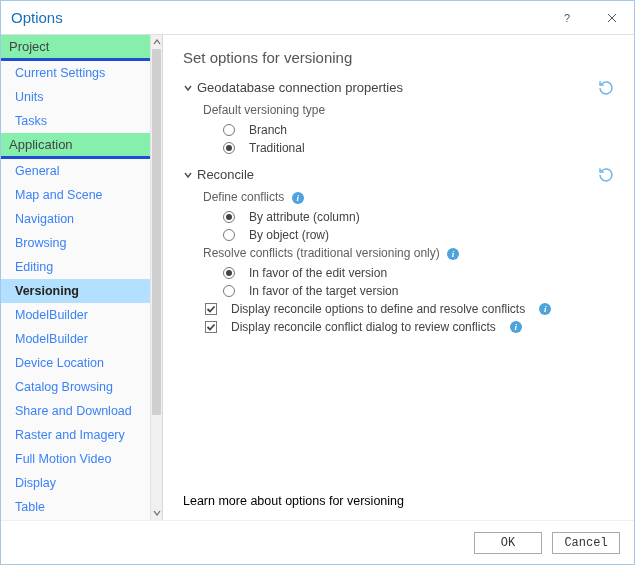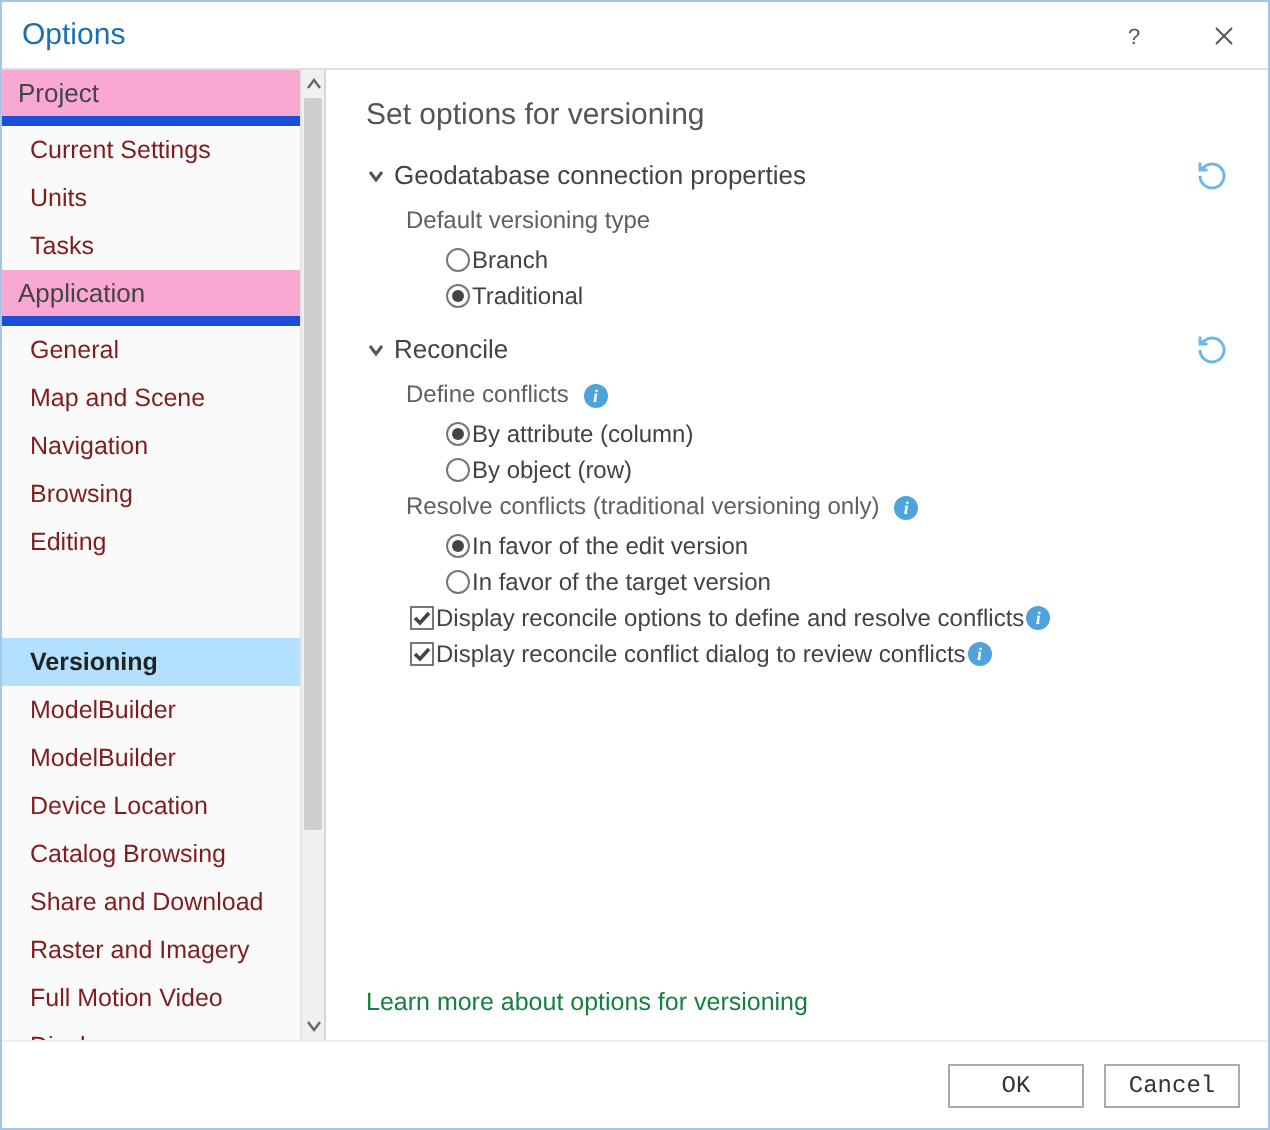--- a/index.html
+++ b/index.html
@@ -78,38 +78,37 @@
   .scroll-track { flex: 1; position: relative; }
   .scroll-thumb {
     position: absolute;
     left: 1px; right: 1px;
     top: 0;
     height: 80%;
     background: #cfcfcf;
     border-radius: 1px;
   }
   .cat-header {
-    background: #f9a8d4;
+    background: #86efac;
     padding: 4px 8px;
     font-size: 13px;
     color: #444;
-    border-bottom: 5px solid #1d4ed8;
+    border-bottom: 3px solid #1d4ed8;
   }
   .sidebar-item {
     padding: 4px 6px 4px 14px;
     font-size: 12.5px;
-    color: #7f1d1d;
+    color: #3b82f6;
     cursor: default;
     line-height: 16px;
   }
   .sidebar-item.selected {
     background: #b3e0ff;
     font-weight: 600;
     color: #222;
-    margin-top: 36px;
   }
   .content {
     flex: 1;
     padding: 14px 20px 6px 20px;
     position: relative;
     display: flex;
     flex-direction: column;
   }
   .content-title {
     font-size: 15px;
@@ -145,21 +144,21 @@
   .reset-btn svg { width: 18px; height: 18px; }
   .group-label {
     font-size: 12px;
     color: #606060;
     padding: 2px 0 4px 20px;
   }
   .radio-row, .check-row {
     display: flex;
     align-items: center;
     padding: 2px 0 2px 40px;
-    gap: 1px;
+    gap: 14px;
     color: #434343;
   }
   .radio {
     width: 12px; height: 12px;
     border: 1px solid #777;
     border-radius: 50%;
     display: flex;
     align-items: center;
     justify-content: center;
     flex-shrink: 0;
@@ -190,21 +189,21 @@
     font-weight: bold;
     display: inline-flex;
     align-items: center;
     justify-content: center;
     font-family: Georgia, serif;
     font-style: italic;
     flex-shrink: 0;
   }
   .group-label .info-icon { margin-left: 4px; vertical-align: middle; }
   .link {
-    color: #15803d;
+    color: #000000;
     font-size: 12.5px;
     margin-top: auto;
     padding: 6px 0;
     cursor: pointer;
   }
   .footer {
     height: 44px;
     display: flex;
     align-items: center;
     justify-content: flex-end;

